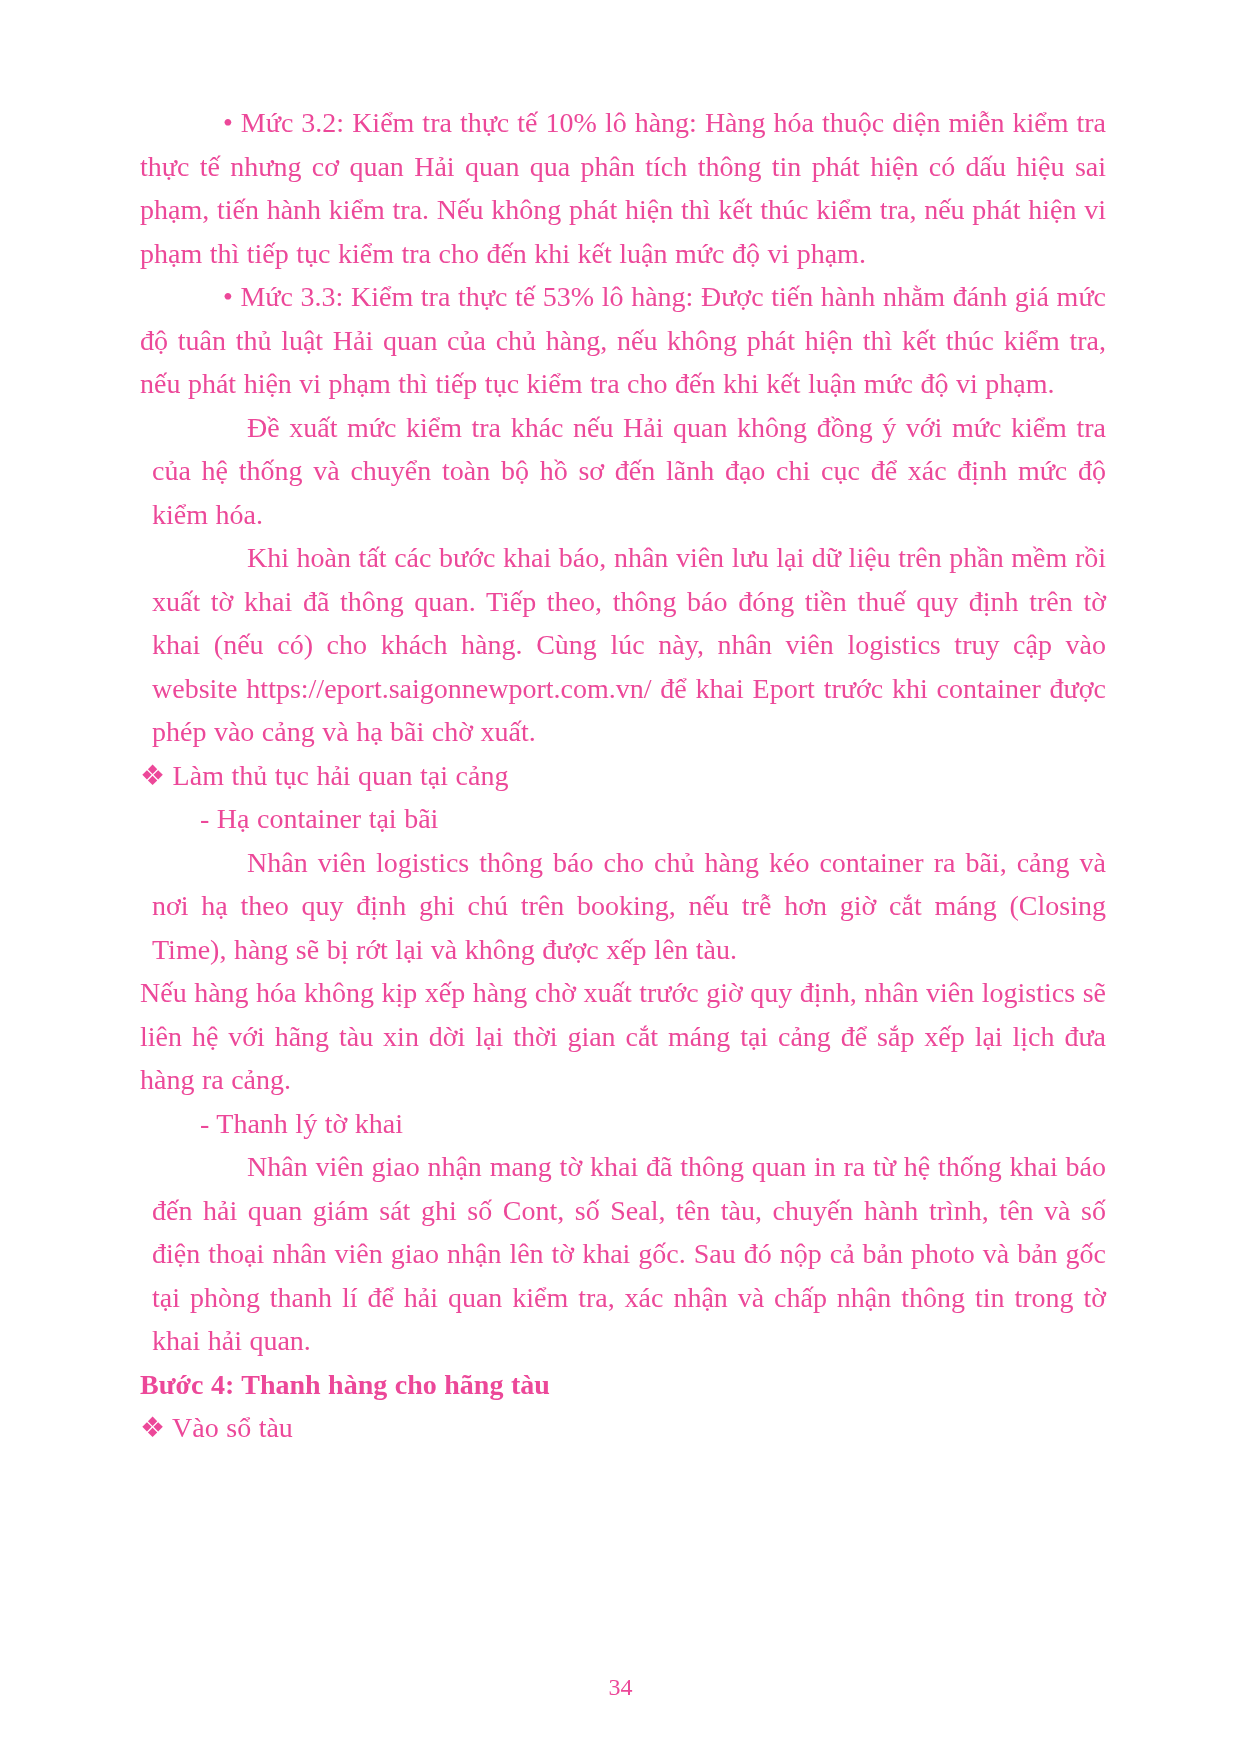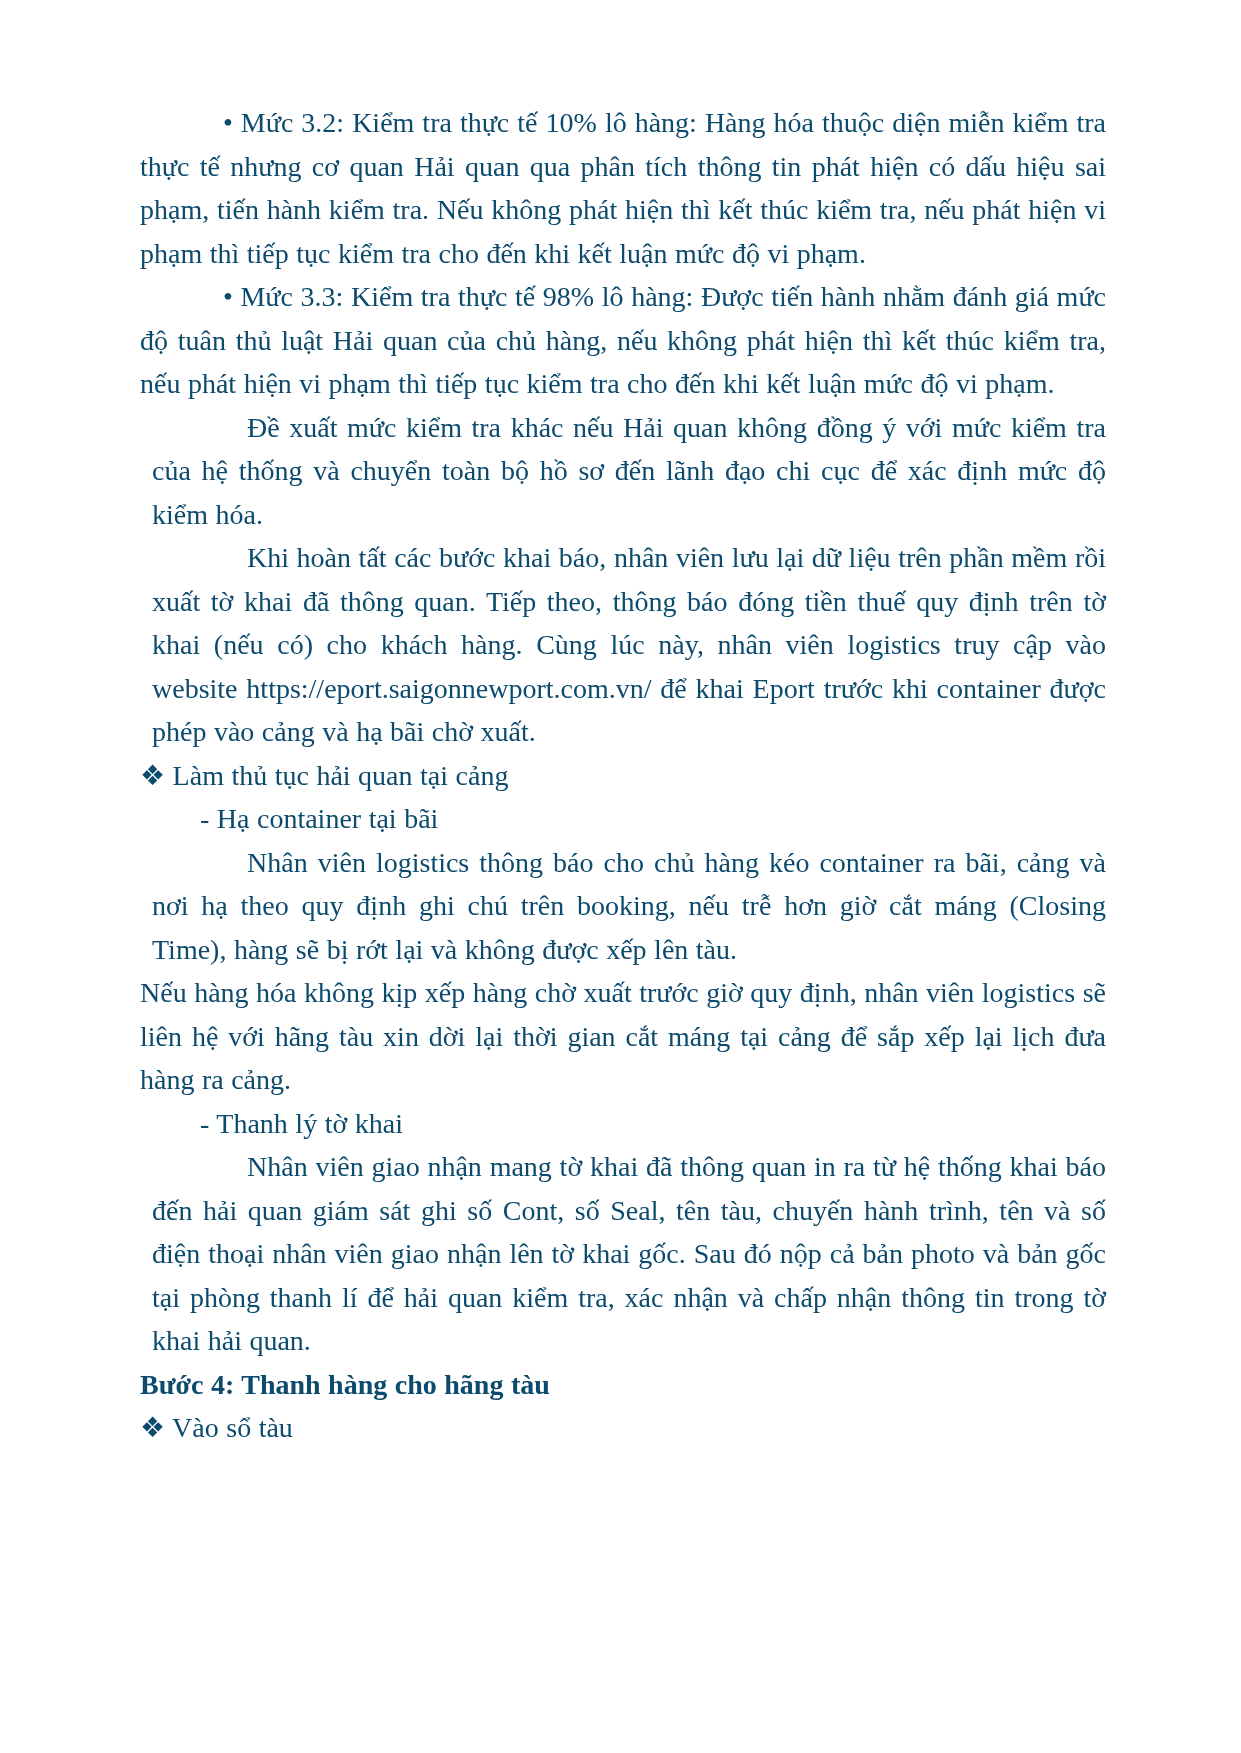--- a/index.html
+++ b/index.html
@@ -5,21 +5,21 @@
   html, body {
     margin: 0;
     padding: 0;
     background: #ffffff;
   }
   .doc-page {
     position: relative;
     width: 1241px;
     height: 1753px;
     background: #ffffff;
-    color: #0c4a6e;
+    color: #ec4899;
     font-family: "Liberation Serif", "DejaVu Serif", serif;
     overflow: hidden;
   }
   .doc-body {
     position: absolute;
     left: 140px;
     top: 101px;
     width: 966px;
   }
   .para {
@@ -44,25 +44,28 @@
     font-size: 24px;
     line-height: 30px;
   }
 </style>
 </head>
 <body>
 
 <div class="doc-page">
   <div class="doc-body">
     <p class="para bullet">• Mức 3.2: Kiểm tra thực tế 10% lô hàng: Hàng hóa thuộc diện miễn kiểm tra thực tế nhưng cơ quan Hải quan qua phân tích thông tin phát hiện có dấu hiệu sai phạm, tiến hành kiểm tra. Nếu không phát hiện thì kết thúc kiểm tra, nếu phát hiện vi phạm thì tiếp tục kiểm tra cho đến khi kết luận mức độ vi phạm.</p>
-    <p class="para bullet">• Mức 3.3: Kiểm tra thực tế 98% lô hàng: Được tiến hành nhằm đánh giá mức độ tuân thủ luật Hải quan của chủ hàng, nếu không phát hiện thì kết thúc kiểm tra, nếu phát hiện vi phạm thì tiếp tục kiểm tra cho đến khi kết luận mức độ vi phạm.</p>
+    <p class="para bullet">• Mức 3.3: Kiểm tra thực tế 53% lô hàng: Được tiến hành nhằm đánh giá mức độ tuân thủ luật Hải quan của chủ hàng, nếu không phát hiện thì kết thúc kiểm tra, nếu phát hiện vi phạm thì tiếp tục kiểm tra cho đến khi kết luận mức độ vi phạm.</p>
     <p class="para indent">Đề xuất mức kiểm tra khác nếu Hải quan không đồng ý với mức kiểm tra của hệ thống và chuyển toàn bộ hồ sơ đến lãnh đạo chi cục để xác định mức độ kiểm hóa.</p>
     <p class="para indent">Khi hoàn tất các bước khai báo, nhân viên lưu lại dữ liệu trên phần mềm rồi xuất tờ khai đã thông quan. Tiếp theo, thông báo đóng tiền thuế quy định trên tờ khai (nếu có) cho khách hàng. Cùng lúc này, nhân viên logistics truy cập vào website https://eport.saigonnewport.com.vn/ để khai Eport trước khi container được phép vào cảng và hạ bãi chờ xuất.</p>
     <p class="para diamond">❖ Làm thủ tục hải quan tại cảng</p>
     <p class="para dash">- Hạ container tại bãi</p>
     <p class="para indent">Nhân viên logistics thông báo cho chủ hàng kéo container ra bãi, cảng và nơi hạ theo quy định ghi chú trên booking, nếu trễ hơn giờ cắt máng (Closing Time), hàng sẽ bị rớt lại và không được xếp lên tàu.</p>
     <p class="para plain">Nếu hàng hóa không kịp xếp hàng chờ xuất trước giờ quy định, nhân viên logistics sẽ liên hệ với hãng tàu xin dời lại thời gian cắt máng tại cảng để sắp xếp lại lịch đưa hàng ra cảng.</p>
     <p class="para dash">- Thanh lý tờ khai</p>
     <p class="para indent">Nhân viên giao nhận mang tờ khai đã thông quan in ra từ hệ thống khai báo đến hải quan giám sát ghi số Cont, số Seal, tên tàu, chuyến hành trình, tên và số điện thoại nhân viên giao nhận lên tờ khai gốc. Sau đó nộp cả bản photo và bản gốc tại phòng thanh lí để hải quan kiểm tra, xác nhận và chấp nhận thông tin trong tờ khai hải quan.</p>
     <p class="para heading">Bước 4: Thanh hàng cho hãng tàu</p>
     <p class="para diamond">❖ Vào sổ tàu</p>
   </div>
+  <div class="page-footer">
+    <span>34</span>
+  </div>
 </div>
 
 </body></html>

